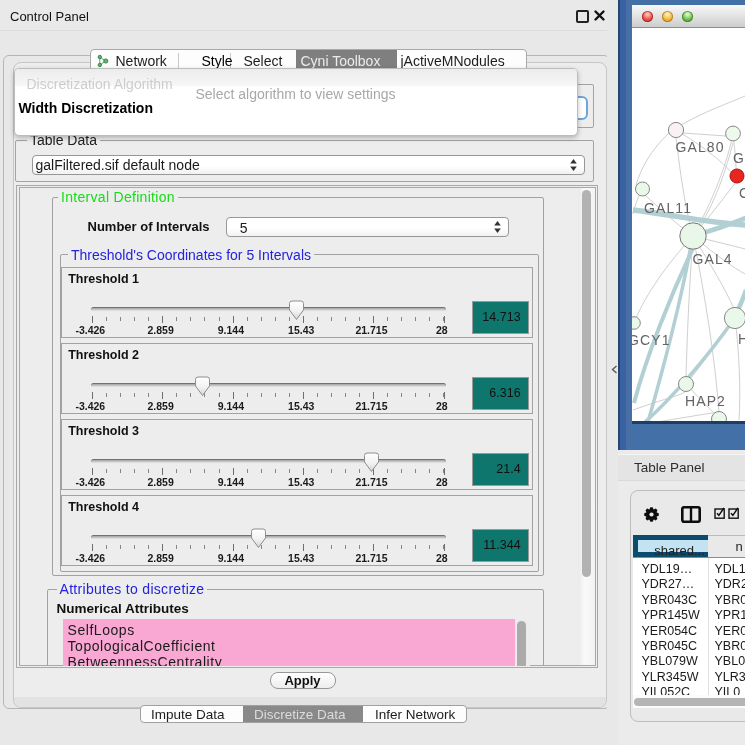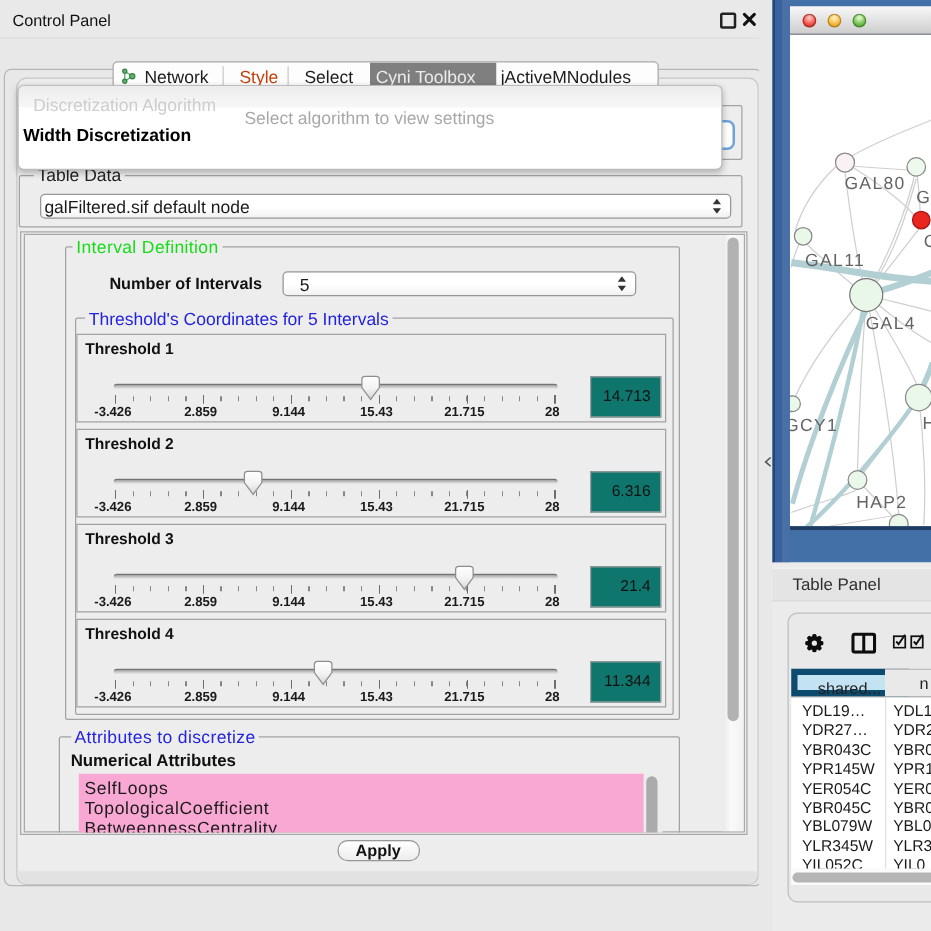--- a/index.html
+++ b/index.html
@@ -48,21 +48,21 @@
   <div class="abs" style="left:205px;top:0;width:101px;height:22.5px;background:#7f7f7f;"></div>
   <div class="abs" style="left:87.5px;top:3px;width:1px;height:15px;background:#c9c9c9;"></div>
   <div class="abs" style="left:139.5px;top:3px;width:1px;height:15px;background:#c9c9c9;"></div>
   <svg class="abs" style="left:6.5px;top:3.5px;" width="12" height="15" viewBox="0 0 12 15">
     <path d="M2.8 4 L8.8 8 M2.8 12 L8.8 8 M2.8 4 L2.8 12" stroke="#58a768" stroke-width="1" fill="none"></path>
     <circle cx="2.8" cy="4" r="1.7" fill="#5cb36c" stroke="#35813f" stroke-width=".9"></circle>
     <circle cx="2.8" cy="12" r="1.7" fill="#5cb36c" stroke="#35813f" stroke-width=".9"></circle>
     <circle cx="8.8" cy="8" r="2.1" fill="#5cb36c" stroke="#35813f" stroke-width=".9"></circle>
   </svg>
   <div class="abs" style="left:25px;top:3.5px;font-size:14px;color:#1c1c1c;">Network</div>
-  <div class="abs" style="left:101px;top:3.5px;font-size:14px;color:#c2410c;">Style</div>
+  <div class="abs" style="left:111px;top:3.5px;font-size:14px;color:#000000;">Style</div>
   <div class="abs" style="left:153px;top:3.5px;font-size:14px;color:#1c1c1c;">Select</div>
   <div class="abs" style="left:210px;top:3.5px;font-size:14px;color:#ececec;">Cyni Toolbox</div>
   <div class="abs" style="left:310px;top:3.5px;font-size:14px;color:#1c1c1c;">jActiveMNodules</div>
 </div>
 
 <div class="abs" style="left:15px;top:84px;width:577px;height:42px;border:1px solid #a3a3a3;border-radius:2px;"></div>
 
 <div class="abs" style="left:480px;top:96px;width:108px;height:24px;border:2.5px solid #6ea5db;background:#fff;border-radius:6px;box-sizing:border-box;"></div>
 
 <div class="abs" style="left:15px;top:140px;width:577px;height:40px;border:1px solid #a3a3a3;border-radius:2px;"></div>
@@ -209,20 +209,26 @@
     </div>
   </div>
 
   <div class="abs" style="left:559.5px;top:1px;width:17.5px;height:477px;background:linear-gradient(90deg,#e9e9e9,#fafafa 40%,#f2f2f2);">
     <div style="position:absolute;left:4px;top:2px;width:9.5px;height:387px;background:#b2b2b2;border-radius:5px;"></div>
   </div>
 </div>
 
 <div class="abs" style="left:269.5px;top:671.5px;width:66px;height:17.5px;background:linear-gradient(180deg,#ffffff,#ededed);border:1px solid #989898;border-radius:8px;box-sizing:border-box;text-align:center;font-size:13px;font-weight:bold;color:#111;line-height:16px;">Apply</div>
 
+<div class="abs" style="left:140px;top:704.5px;width:327px;height:18px;background:#fdfdfd;border:1px solid #a0a0a0;border-radius:4px;box-sizing:border-box;overflow:hidden;">
+  <div class="abs" style="left:102px;top:0;width:119.5px;height:18px;background:#898989;"></div>
+  <div class="abs" style="left:10px;top:1.5px;font-size:13.5px;color:#1c1c1c;font-weight:500;">Impute Data</div>
+  <div class="abs" style="left:113px;top:1.5px;font-size:13.5px;color:#dcdcdc;font-weight:500;">Discretize Data</div>
+  <div class="abs" style="left:234px;top:1.5px;font-size:13.5px;color:#1c1c1c;font-weight:500;">Infer Network</div>
+</div>
 
 <div class="abs" style="left:13.5px;top:68px;width:564px;height:68px;background:#fff;border:1px solid #bcbcbc;border-radius:5px;box-shadow:0 2px 5px rgba(0,0,0,.25);box-sizing:border-box;overflow:hidden;">
   <div style="position:absolute;left:0;top:0;width:100%;height:17px;background:linear-gradient(180deg,#ececec,#f7f7f7);"></div>
   <div style="position:absolute;left:12px;top:7px;font-size:14px;color:#cdcdcd;">Discretization Algorithm</div>
   <div style="position:absolute;left:0;top:16.5px;width:100%;text-align:center;font-size:14px;color:#a8a8a8;">Select algorithm to view settings</div>
   <div style="position:absolute;left:4px;top:31px;font-size:14px;font-weight:bold;color:#000;">Width Discretization</div>
 </div>
 
 <div class="abs" style="left:607px;top:0;width:13px;height:745px;background:#e8e8e8;"></div>
 <svg class="abs" style="left:610.5px;top:364.5px;" width="7" height="9" viewBox="0 0 7 9">

